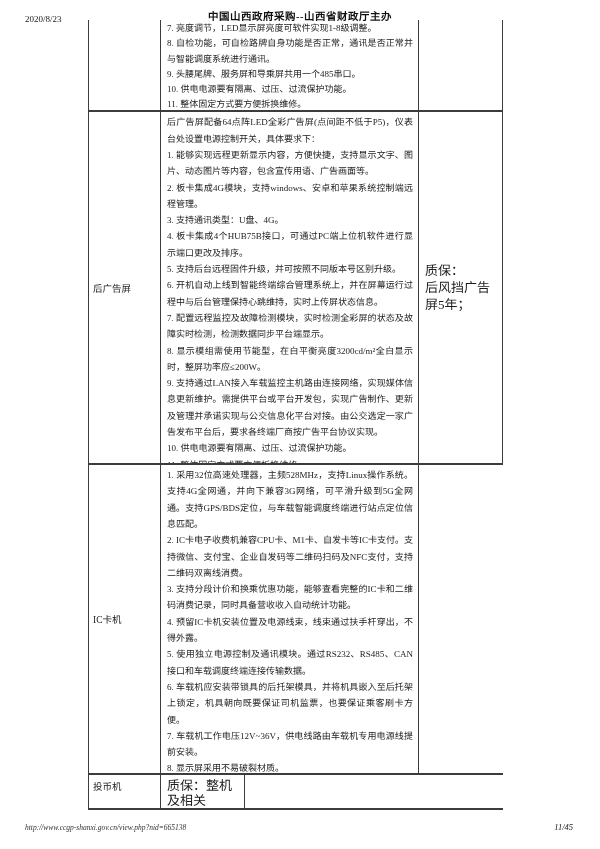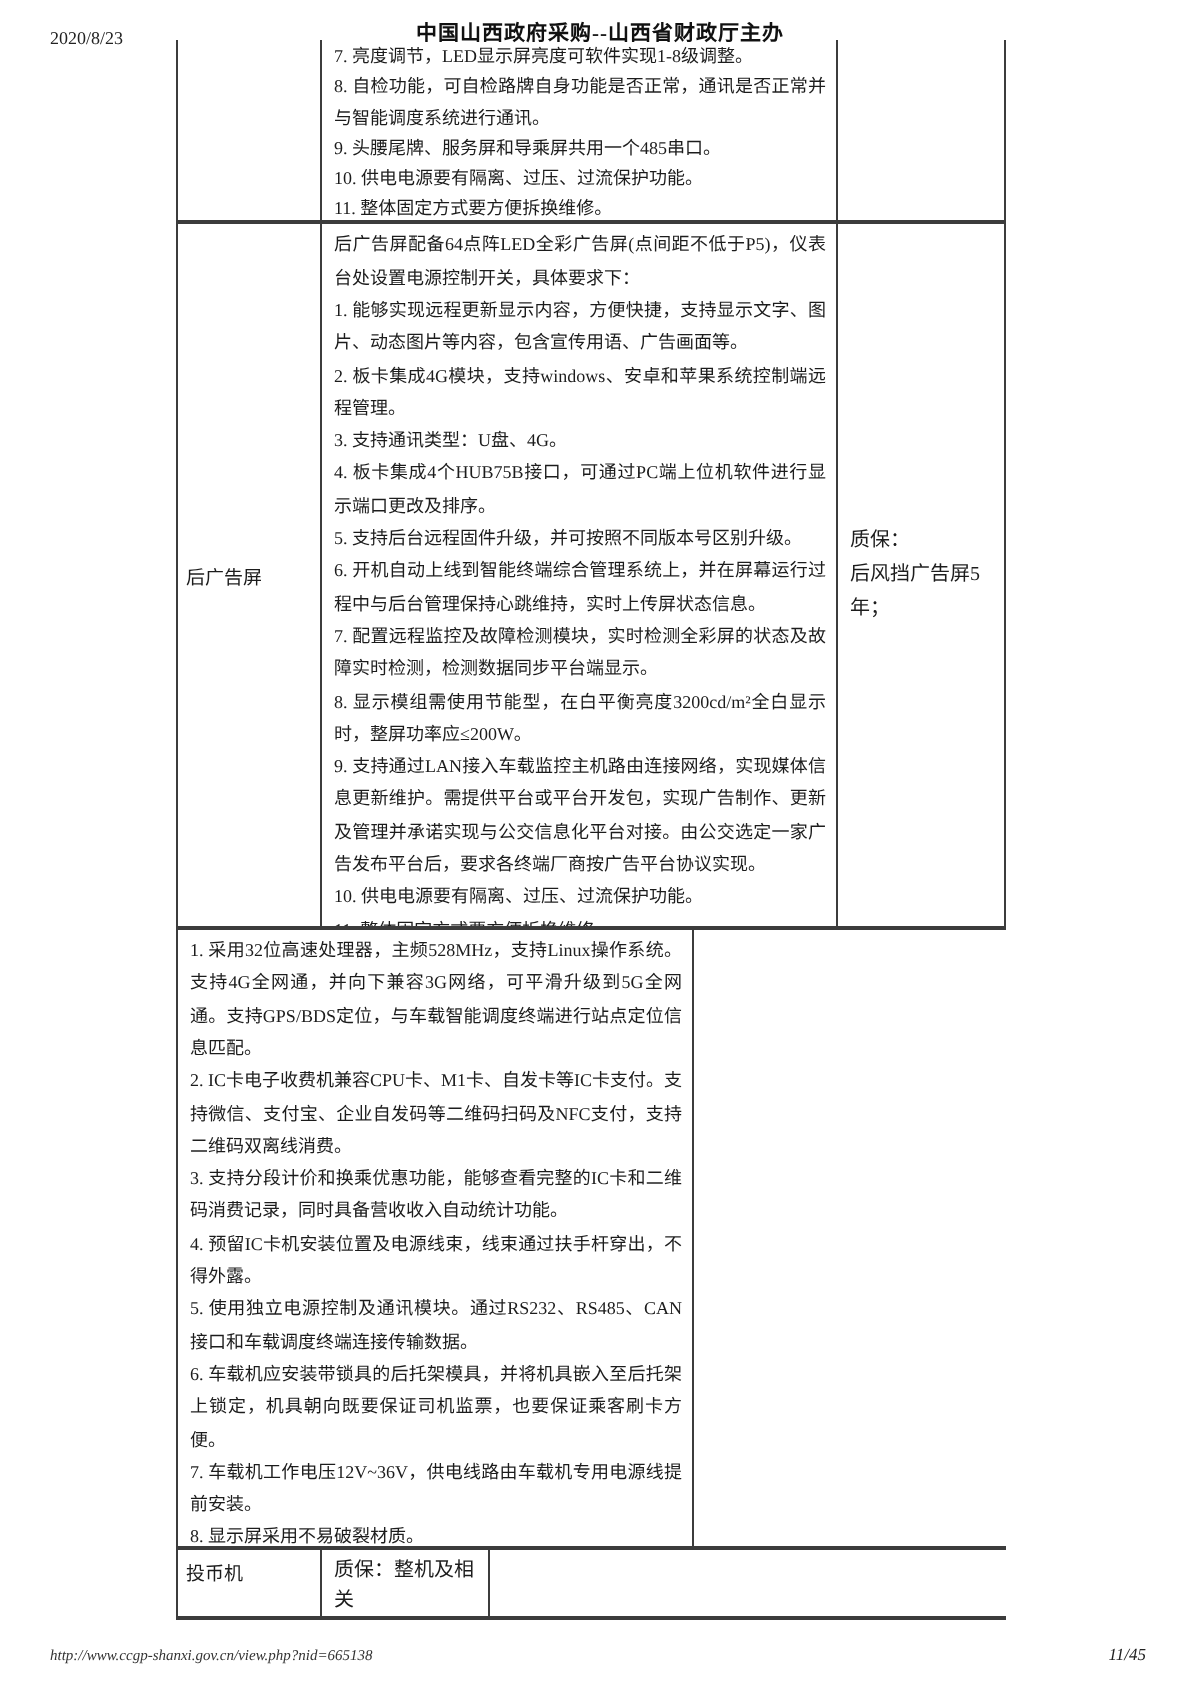--- a/index.html
+++ b/index.html
@@ -27,21 +27,21 @@
   .c-label { width:72px; display:flex; align-items:center; padding-left:4px; font-size:9.5px; }
   .c-label.top { align-items:flex-start; padding-top:4px; }
   .c-content {
     width:258px; padding:2px 5px 0 6px; font-size:9px; line-height:16.3px;
     text-align:justify; white-space:pre-line;
   }
   .r1 .c-content { line-height:15.3px; padding-top:1px; }
   .r4 .c-content { line-height:16px; padding-top:3px; }
   .c-warranty {
     width:84px; display:flex; align-items:center; padding:0 3px 0 6px;
-    font-size:10px; line-height:17px; white-space:pre-line;
+    font-size:13px; line-height:17px; white-space:pre-line;
   }
   .c-warranty.top { align-items:flex-start; padding-top:3px; line-height:15px; }
 
   .ftr-url { position:absolute; left:25px; top:823px; font-size:7.5px; color:#333;font-style:italic; }
   .ftr-page { position:absolute; right:27px; top:822px; font-size:8.5px; color:#222;font-style:italic; }
 </style>
 </head>
 <body>
 
 <div class="hdr-date">2020/8/23</div>
@@ -71,20 +71,21 @@
 7. 配置远程监控及故障检测模块，实时检测全彩屏的状态及故障实时检测，检测数据同步平台端显示。
 8. 显示模组需使用节能型，在白平衡亮度3200cd/m²全白显示时，整屏功率应≤200W。
 9. 支持通过LAN接入车载监控主机路由连接网络，实现媒体信息更新维护。需提供平台或平台开发包，实现广告制作、更新及管理并承诺实现与公交信息化平台对接。由公交选定一家广告发布平台后，要求各终端厂商按广告平台协议实现。
 10. 供电电源要有隔离、过压、过流保护功能。
 11. 整体固定方式要方便拆换维修。</div>
     <div class="c-warranty">质保：
 后风挡广告屏5年；</div>
   </div>
 
   <div class="t-row r3">
+    <div class="c-label">IC卡机</div>
     <div class="c-content">1. 采用32位高速处理器，主频528MHz，支持Linux操作系统。支持4G全网通，并向下兼容3G网络，可平滑升级到5G全网通。支持GPS/BDS定位，与车载智能调度终端进行站点定位信息匹配。
 2. IC卡电子收费机兼容CPU卡、M1卡、自发卡等IC卡支付。支持微信、支付宝、企业自发码等二维码扫码及NFC支付，支持二维码双离线消费。
 3. 支持分段计价和换乘优惠功能，能够查看完整的IC卡和二维码消费记录，同时具备营收收入自动统计功能。
 4. 预留IC卡机安装位置及电源线束，线束通过扶手杆穿出，不得外露。
 5. 使用独立电源控制及通讯模块。通过RS232、RS485、CAN接口和车载调度终端连接传输数据。
 6. 车载机应安装带锁具的后托架模具，并将机具嵌入至后托架上锁定，机具朝向既要保证司机监票，也要保证乘客刷卡方便。
 7. 车载机工作电压12V~36V，供电线路由车载机专用电源线提前安装。
 8. 显示屏采用不易破裂材质。
 9. IC卡机安装后，终端号码不得被后托架遮挡。
 10. 仪表台处安装独立IC卡机电源开关。</div>

